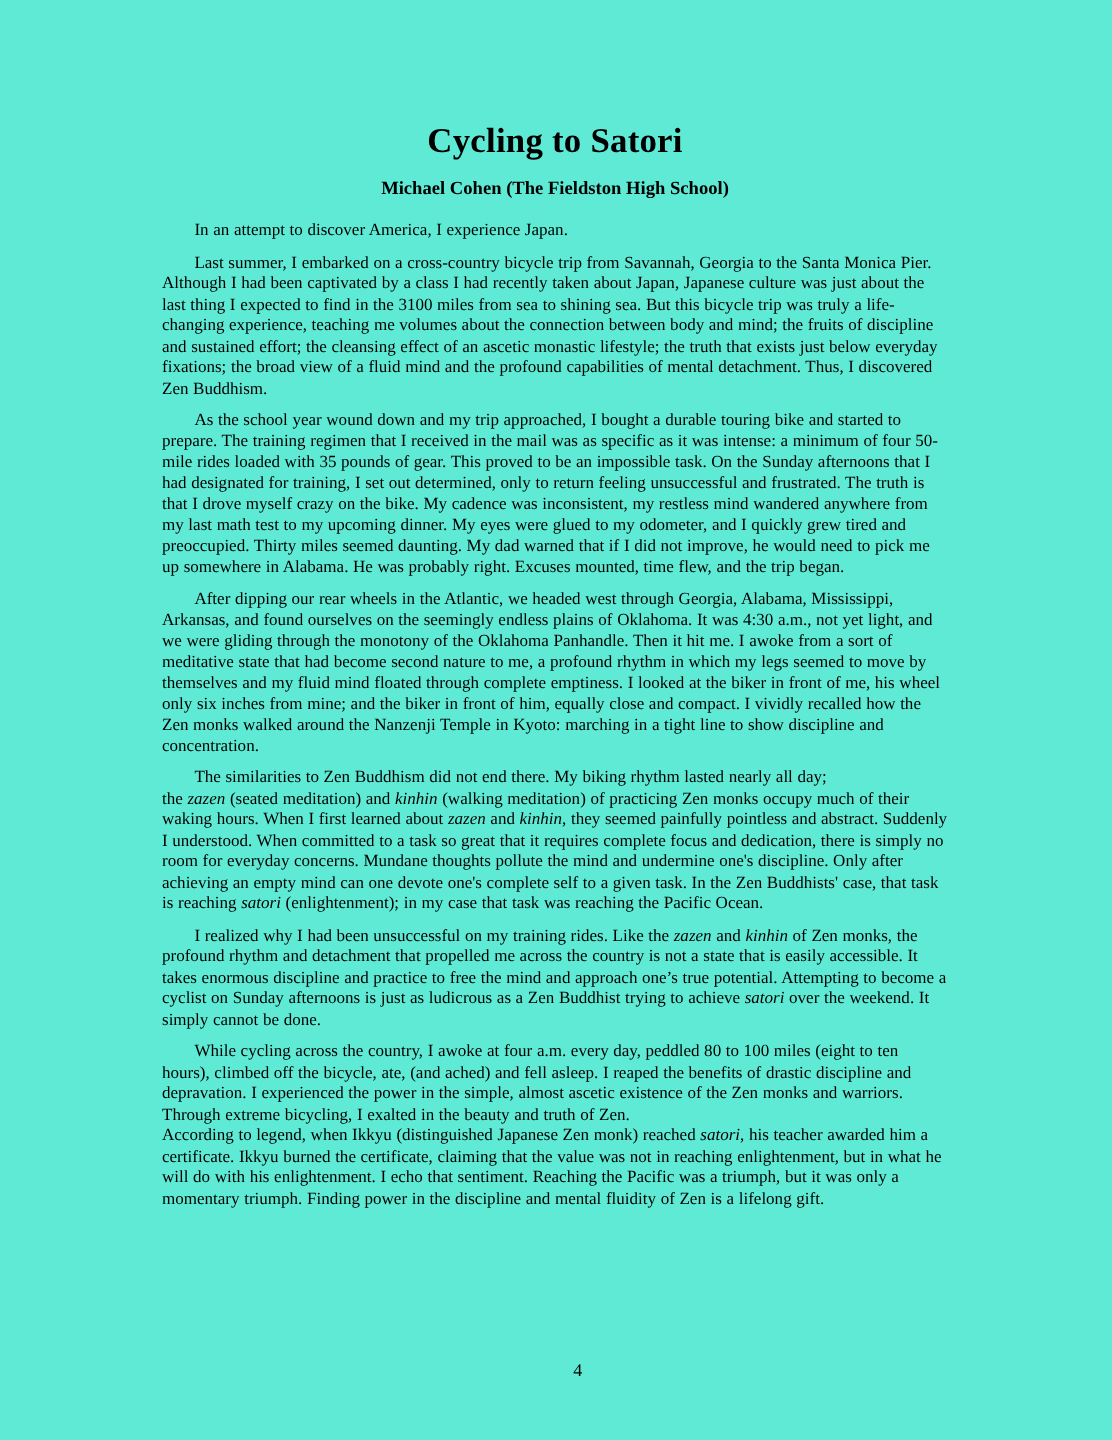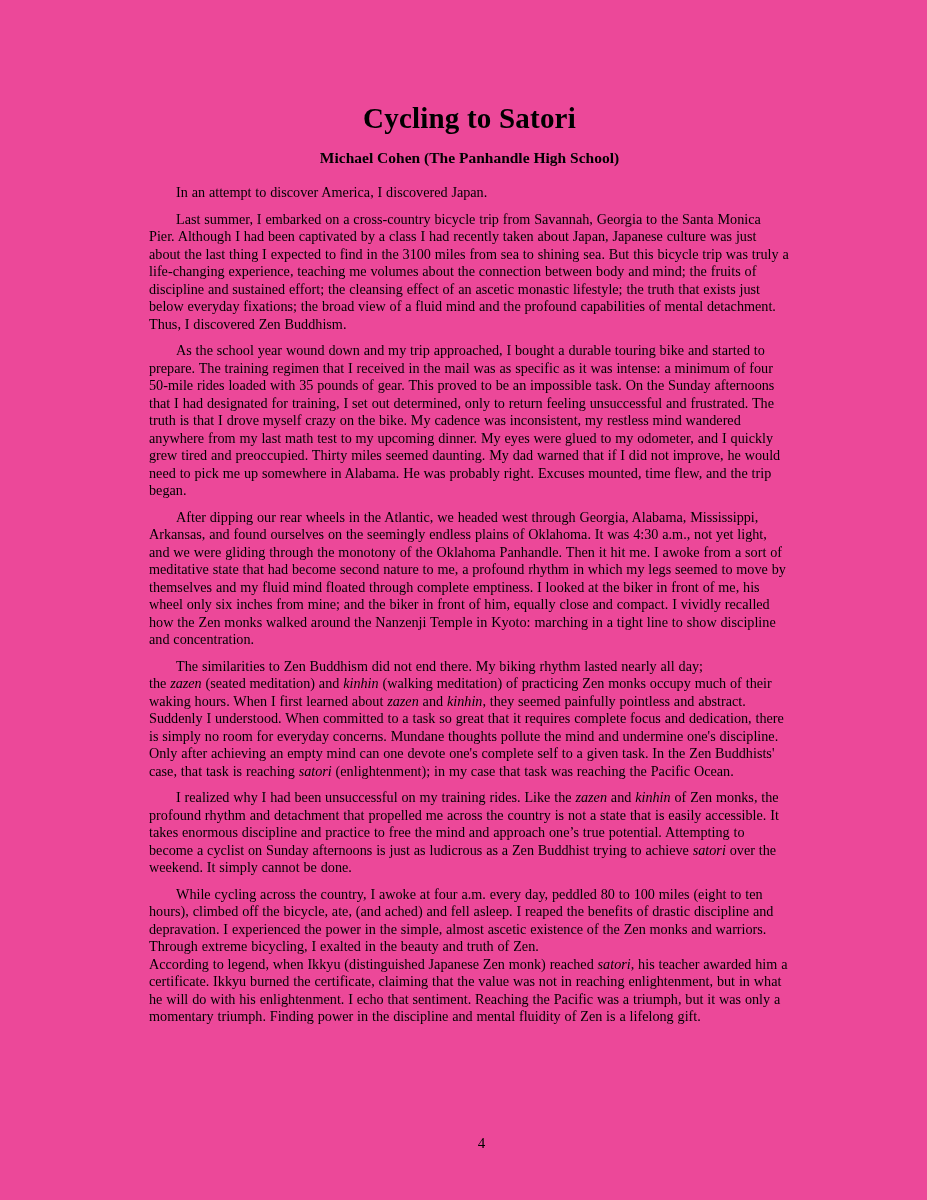--- a/index.html
+++ b/index.html
@@ -12,22 +12,21 @@
     height: 1200px;
     position: relative;
     overflow: hidden;
     color: #000000;
     font-family: "Liberation Serif", "DejaVu Serif", serif;
     -webkit-font-smoothing: antialiased;
   }
   .page {
     position: absolute;
     inset: 0;
-    background: #ec4899;
-    padding-left: 14px;
+    background: #5eead4;
   }
   .content {
     margin-left: 135px;
     margin-right: 137px; 
   }
   .title {
     margin: 102px 0 0 0;
     text-align: center;
     font-size: 29px;
     line-height: 33px;
@@ -65,23 +64,23 @@
     font-size: 15px;
     line-height: 18px;
   }
 </style>
 </head>
 <body>
 
 <main class="page">
   <div class="content">
     <h1 class="title">Cycling to Satori</h1>
-    <div class="author">Michael Cohen (The Panhandle High School)</div>
+    <div class="author">Michael Cohen (The Fieldston High School)</div>
     <section class="essay">
-        <p class="para"><span>In an attempt to discover America, I discovered Japan.</span></p>
+        <p class="para"><span>In an attempt to discover America, I experience Japan.</span></p>
         <p class="para"><span>Last summer, I embarked on a cross-country bicycle trip from Savannah, Georgia to the Santa Monica Pier. Although I had been captivated by a class I had recently taken about Japan, Japanese culture was just about the last thing I expected to find in the 3100 miles from sea to shining sea. But this bicycle trip was truly a life-changing experience, teaching me volumes about the connection between body and mind; the fruits of discipline and sustained effort; the cleansing effect of an ascetic monastic lifestyle; the truth that exists just below everyday fixations; the broad view of a fluid mind and the profound capabilities of mental detachment. Thus, I discovered Zen Buddhism.</span></p>
         <p class="para"><span>As the school year wound down and my trip approached, I bought a durable touring bike and started to prepare. The training regimen that I received in the mail was as specific as it was intense: a minimum of four 50-mile rides loaded with 35 pounds of gear. This proved to be an impossible task. On the Sunday afternoons that I had designated for training, I set out determined, only to return feeling unsuccessful and frustrated. The truth is that I drove myself crazy on the bike. My cadence was inconsistent, my restless mind wandered anywhere from my last math test to my upcoming dinner. My eyes were glued to my odometer, and I quickly grew tired and preoccupied. Thirty miles seemed daunting. My dad warned that if I did not improve, he would need to pick me up somewhere in Alabama. He was probably right. Excuses mounted, time flew, and the trip began.</span></p>
         <p class="para"><span>After dipping our rear wheels in the Atlantic, we headed west through Georgia, Alabama, Mississippi, Arkansas, and found ourselves on the seemingly endless plains of Oklahoma. It was 4:30 a.m., not yet light, and we were gliding through the monotony of the Oklahoma Panhandle. Then it hit me. I awoke from a sort of meditative state that had become second nature to me, a profound rhythm in which my legs seemed to move by themselves and my fluid mind floated through complete emptiness. I looked at the biker in front of me, his wheel only six inches from mine; and the biker in front of him, equally close and compact. I vividly recalled how the Zen monks walked around the Nanzenji Temple in Kyoto: marching in a tight line to show discipline and concentration.</span></p>
         <p class="para"><span>The similarities to Zen Buddhism did not end there. My biking rhythm lasted nearly all day;</span><br><span>the </span><em>zazen</em><span> (seated meditation) and </span><em>kinhin</em><span> (walking meditation) of practicing Zen monks occupy much of their waking hours. When I first learned about </span><em>zazen</em><span> and </span><em>kinhin</em><span>, they seemed painfully pointless and abstract. Suddenly I understood. When committed to a task so great that it requires complete focus and dedication, there is simply no room for everyday concerns. Mundane thoughts pollute the mind and undermine one's discipline. Only after achieving an empty mind can one devote one's complete self to a given task. In the Zen Buddhists' case, that task is reaching </span><em>satori</em><span> (enlightenment); in my case that task was reaching the Pacific Ocean.</span></p>
         <p class="para"><span>I realized why I had been unsuccessful on my training rides. Like the </span><em>zazen</em><span> and </span><em>kinhin</em><span> of Zen monks, the profound rhythm and detachment that propelled me across the country is not a state that is easily accessible. It takes enormous discipline and practice to free the mind and approach one’s true potential. Attempting to become a cyclist on Sunday afternoons is just as ludicrous as a Zen Buddhist trying to achieve </span><em>satori</em><span> over the weekend. It simply cannot be done.</span></p>
         <p class="para"><span>While cycling across the country, I awoke at four a.m. every day, peddled 80 to 100 miles (eight to ten hours), climbed off the bicycle, ate, (and ached) and fell asleep. I reaped the benefits of drastic discipline and depravation. I experienced the power in the simple, almost ascetic existence of the Zen monks and warriors. Through extreme bicycling, I exalted in the beauty and truth of Zen.</span><br><span>According to legend, when Ikkyu (distinguished Japanese Zen monk) reached </span><em>satori</em><span>, his teacher awarded him a certificate. Ikkyu burned the certificate, claiming that the value was not in reaching enlightenment, but in what he will do with his enlightenment. I echo that sentiment. Reaching the Pacific was a triumph, but it was only a momentary triumph. Finding power in the discipline and mental fluidity of Zen is a lifelong gift.</span></p>
       </section>
   </div>
   <footer class="page-number">4</footer>
 </main>

